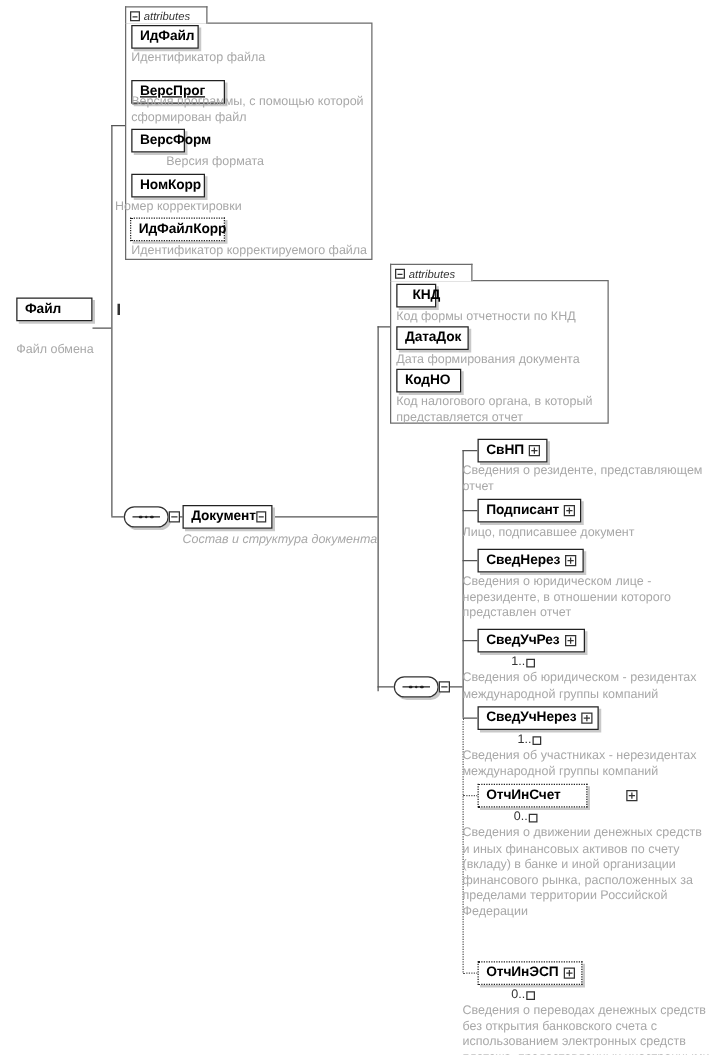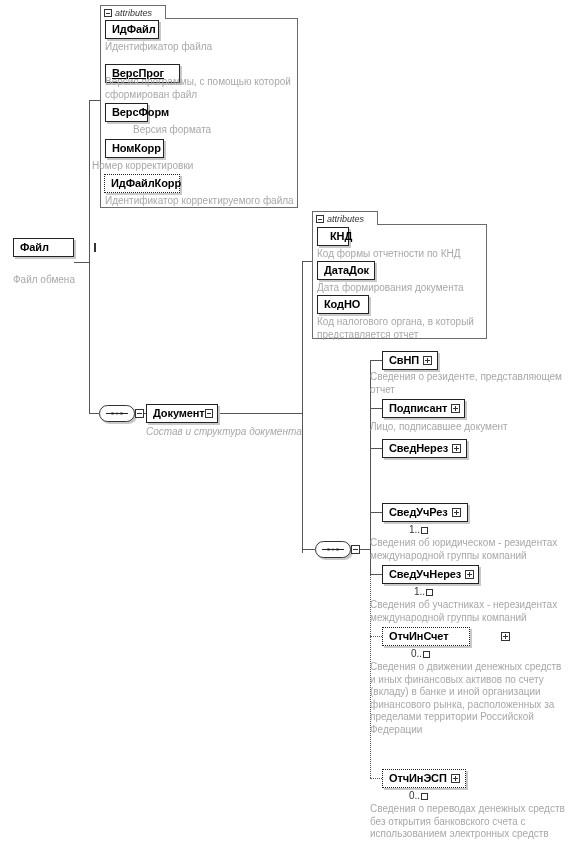--- a/index.html
+++ b/index.html
@@ -339,20 +339,23 @@
   <div class="node" style="left:382px; top:399px; width:83px;">
     <span class="lbl">Подписант</span>
     <span class="exp plus"></span>
   </div>
   <div class="desc" style="left:370px; top:421px; width:210px;">Лицо, подписавшее документ</div>
 
   <div class="node" style="left:382px; top:439px; width:85px;">
     <span class="lbl">СведНерез</span>
     <span class="exp plus"></span>
   </div>
+  <div class="desc" style="left:370px; top:460px; width:210px;">Сведения о юридическом лице -
+нерезиденте, в отношении которого
+представлен отчет</div>
 
   <div class="node" style="left:382px; top:503px; width:86px;">
     <span class="lbl">СведУчРез</span>
     <span class="exp plus"></span>
   </div>
   <div class="occ" style="left:409px; top:524px;">
     <span>1..</span>
     <span class="inf"></span>
   </div>
   <div class="desc" style="left:370px; top:537px; width:210px;">Сведения об юридическом - резидентах

